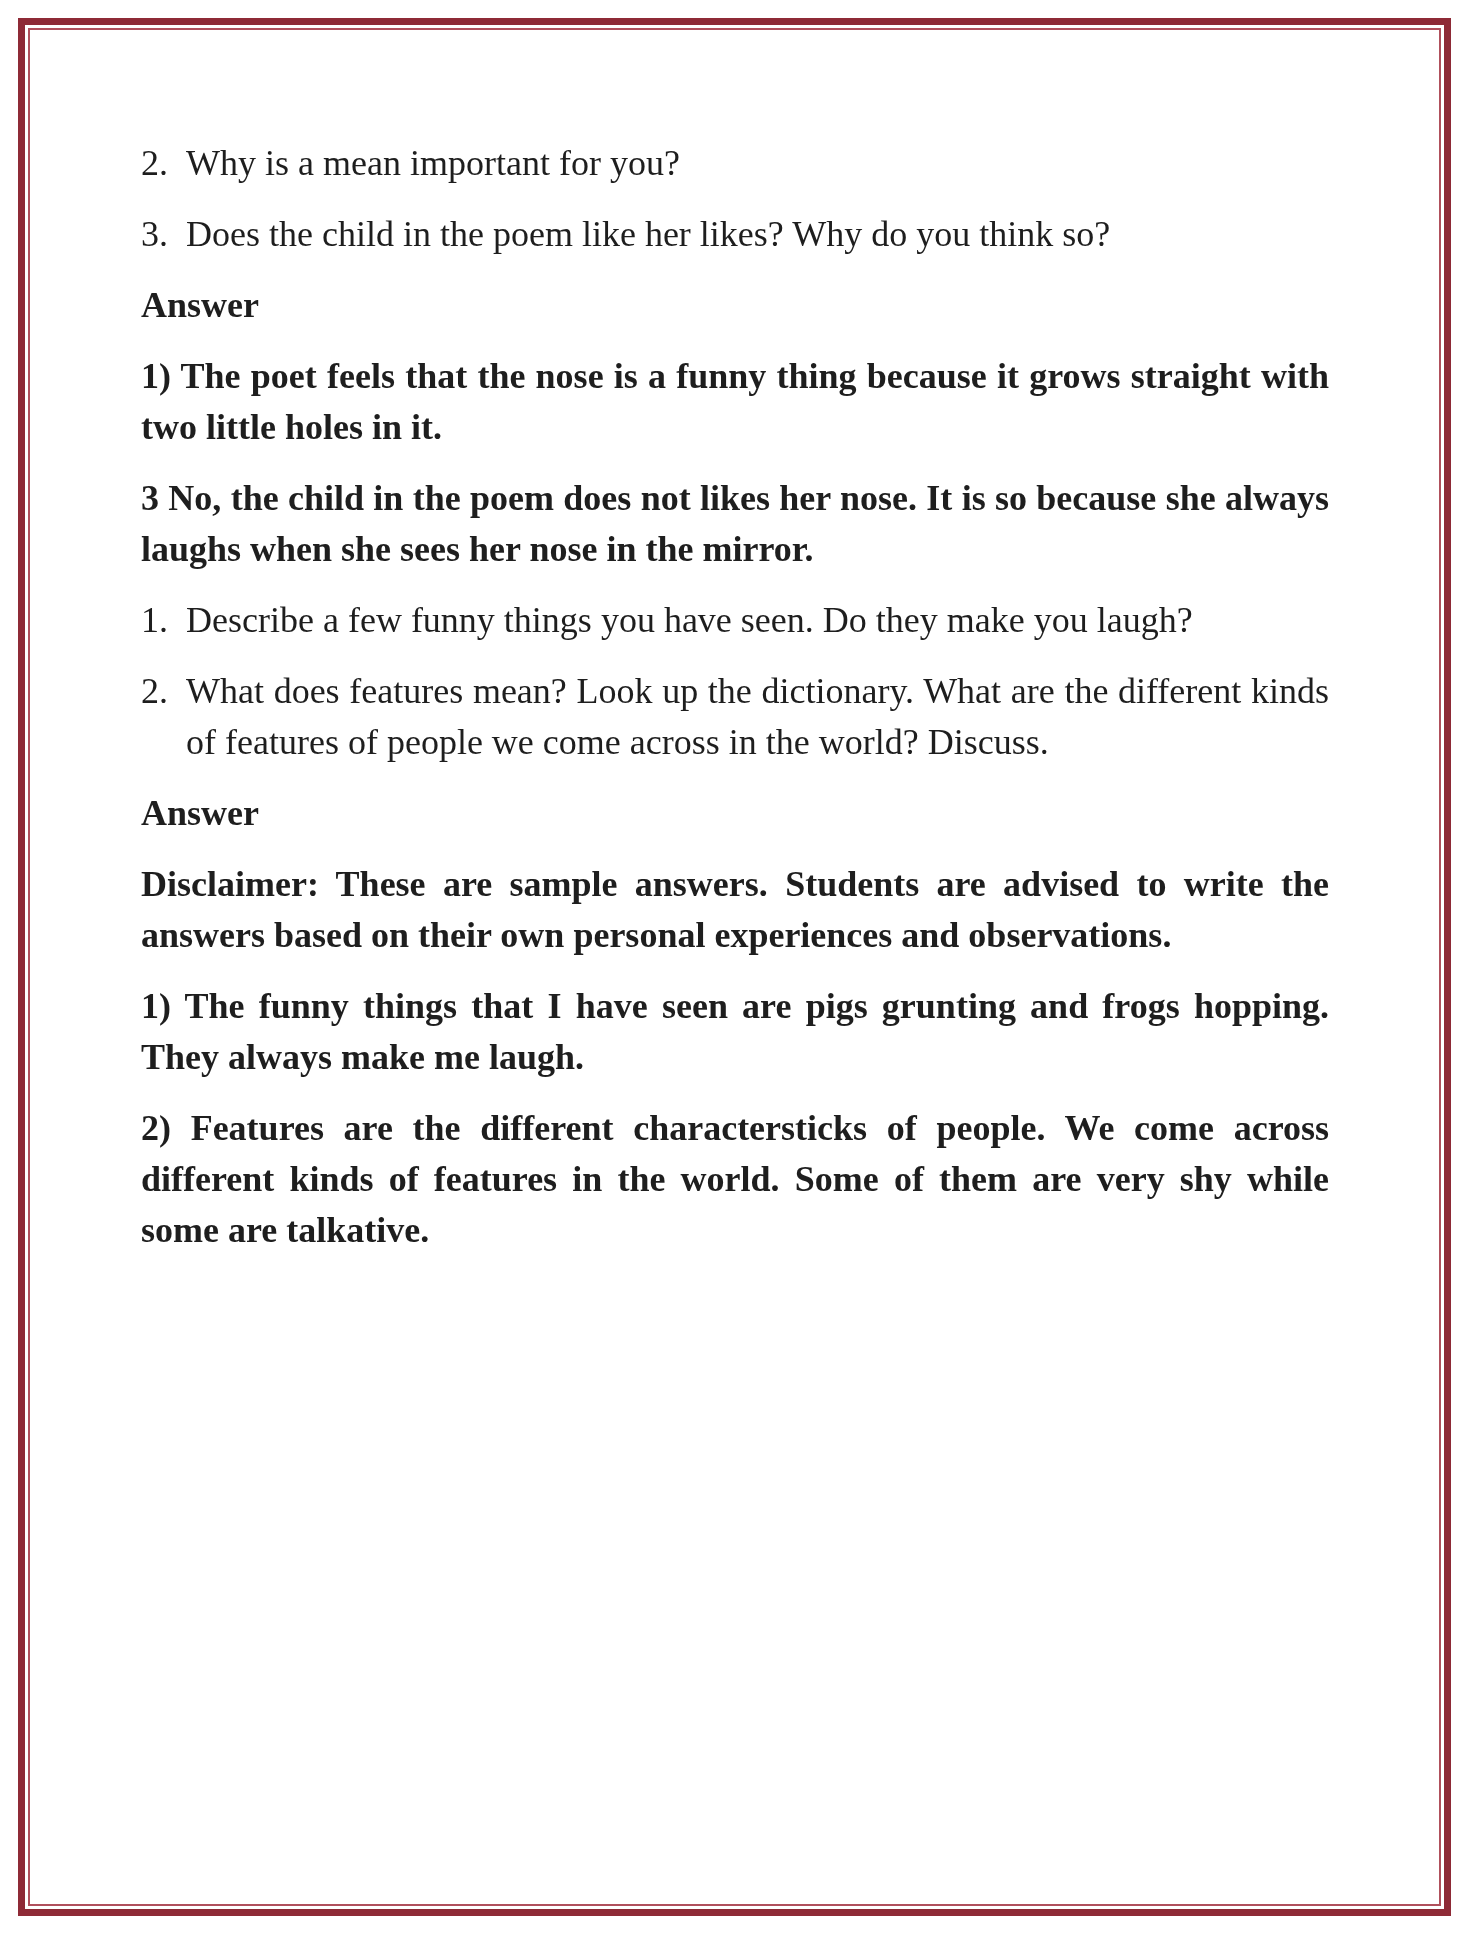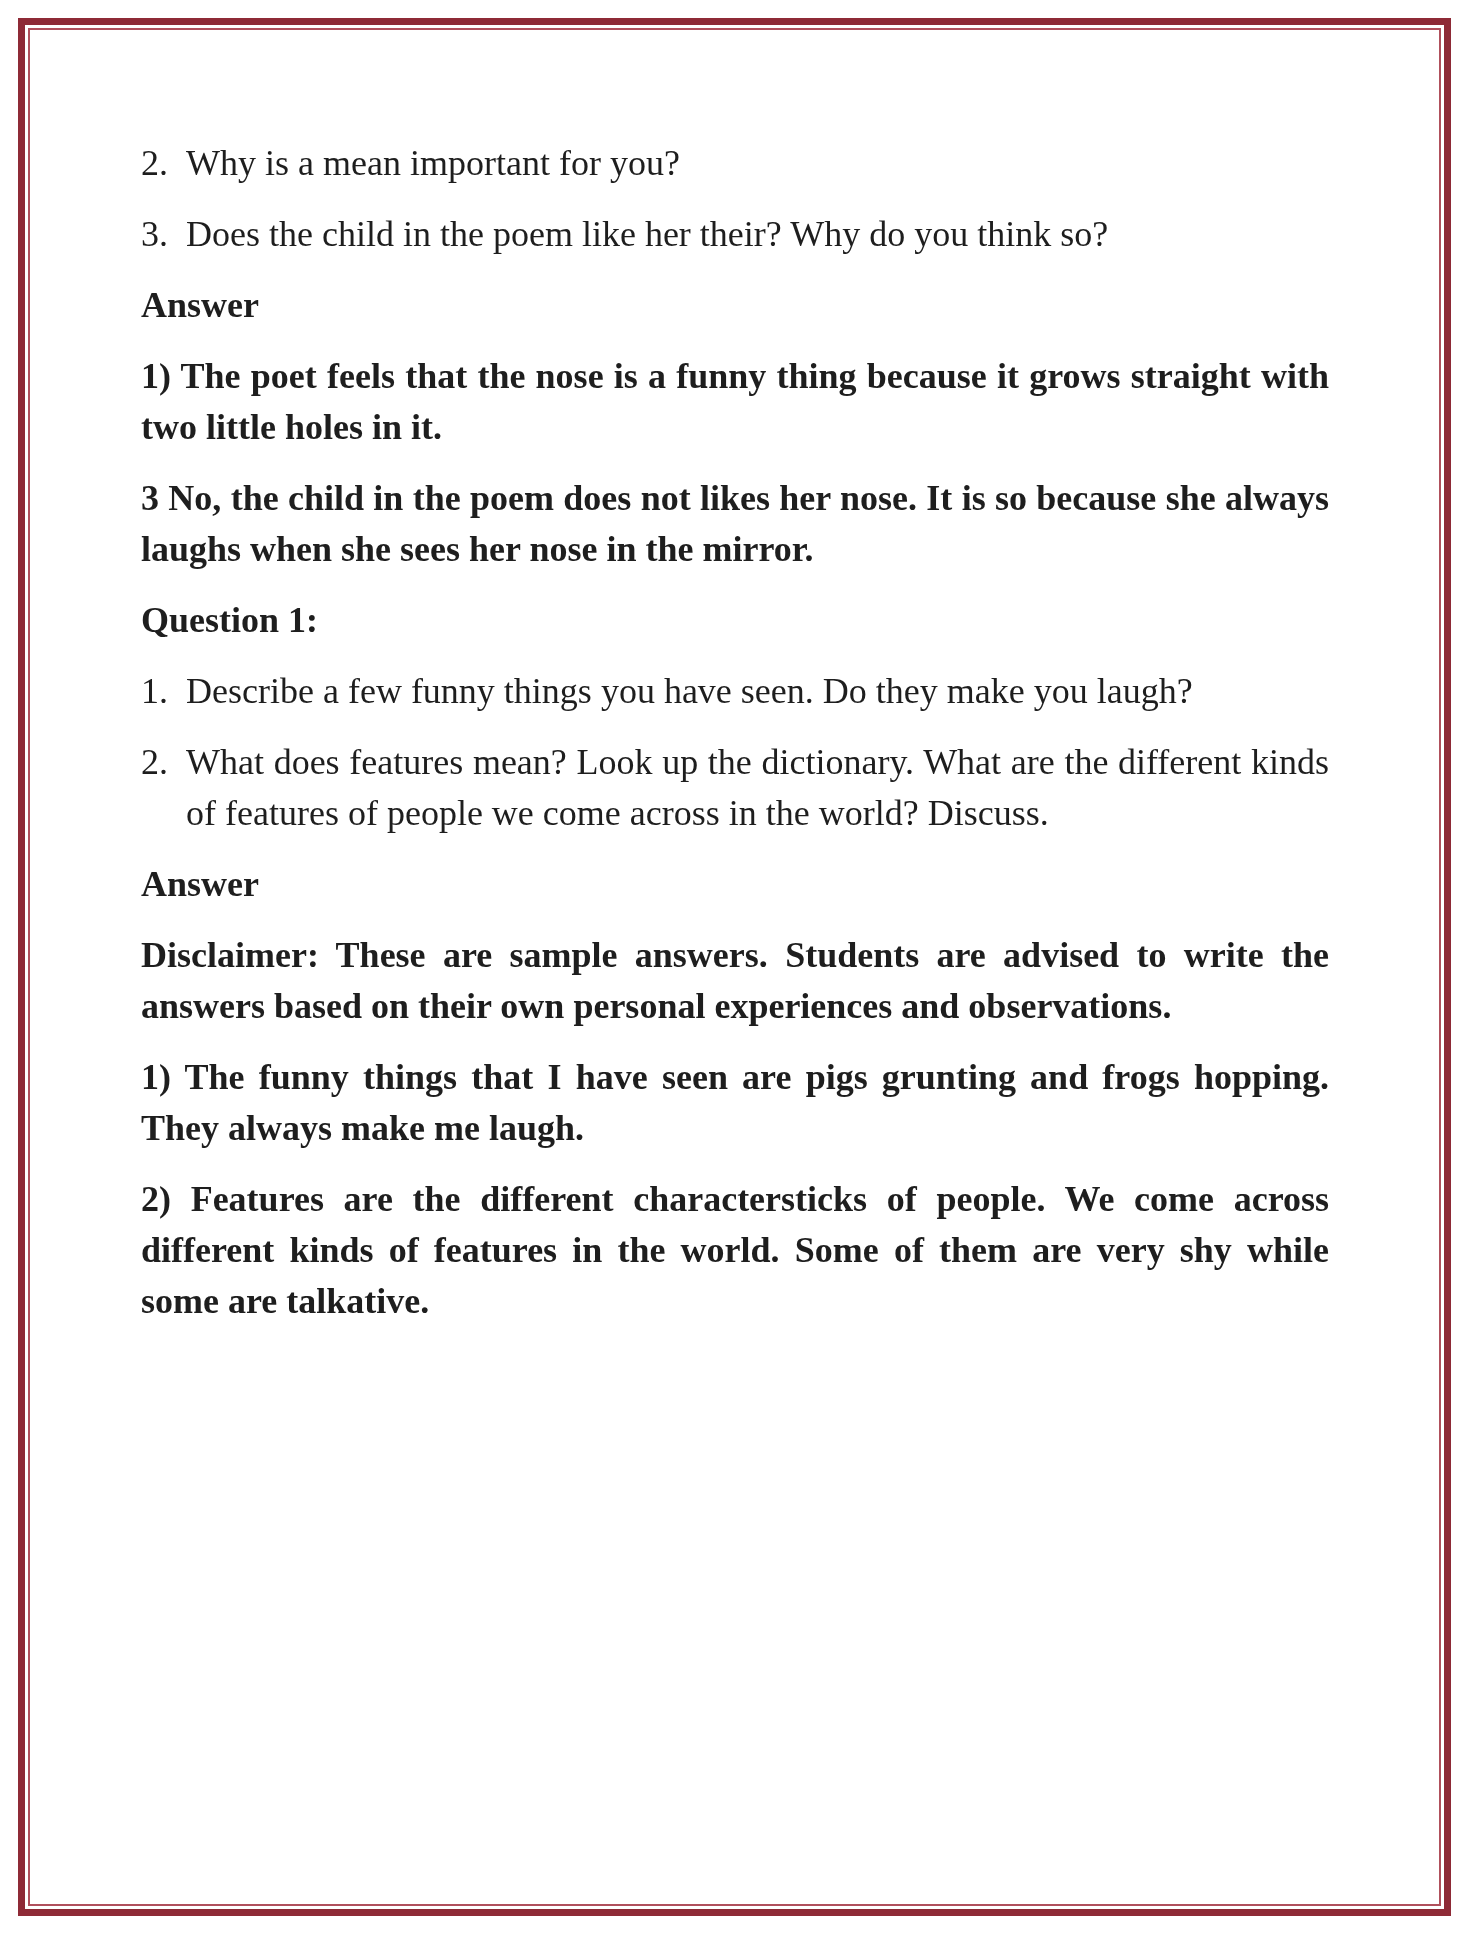--- a/index.html
+++ b/index.html
@@ -21,27 +21,26 @@
 <div class="frame-outer"></div>
 <div class="frame-inner"></div>
 
 <div class="content">
   <div class="q">
     <span class="num">2.</span>
     <span class="txt">Why is a mean important for you?</span>
   </div>
   <div class="q">
     <span class="num">3.</span>
-    <span class="txt">Does the child in the poem like her their? Why do you think so?</span>
+    <span class="txt">Does the child in the poem like her likes? Why do you think so?</span>
   </div>
   <p class="h" style="margin-top:4px">Answer</p>
   <p class="para">1) The poet feels that the nose is a funny thing because it grows straight with two little holes in it.</p>
   <p class="para">3 No, the child in the poem does not likes her nose. It is so because she always laughs when she sees her nose in the mirror.</p>
 
-  <p class="h">Question 1:</p>
   <div class="q">
     <span class="num">1.</span>
     <span class="txt">Describe a few funny things you have seen. Do they make you laugh?</span>
   </div>
   <div class="q">
     <span class="num">2.</span>
     <span class="txt">What does features mean? Look up the dictionary. What are the different kinds of features of people we come across in the world? Discuss.</span>
   </div>
   <p class="h" style="margin-top:4px">Answer</p>
   <p class="para"><b>Disclaimer:</b><span> These are sample answers. Students are advised to write the answers based on their own personal experiences and observations.</span></p>

